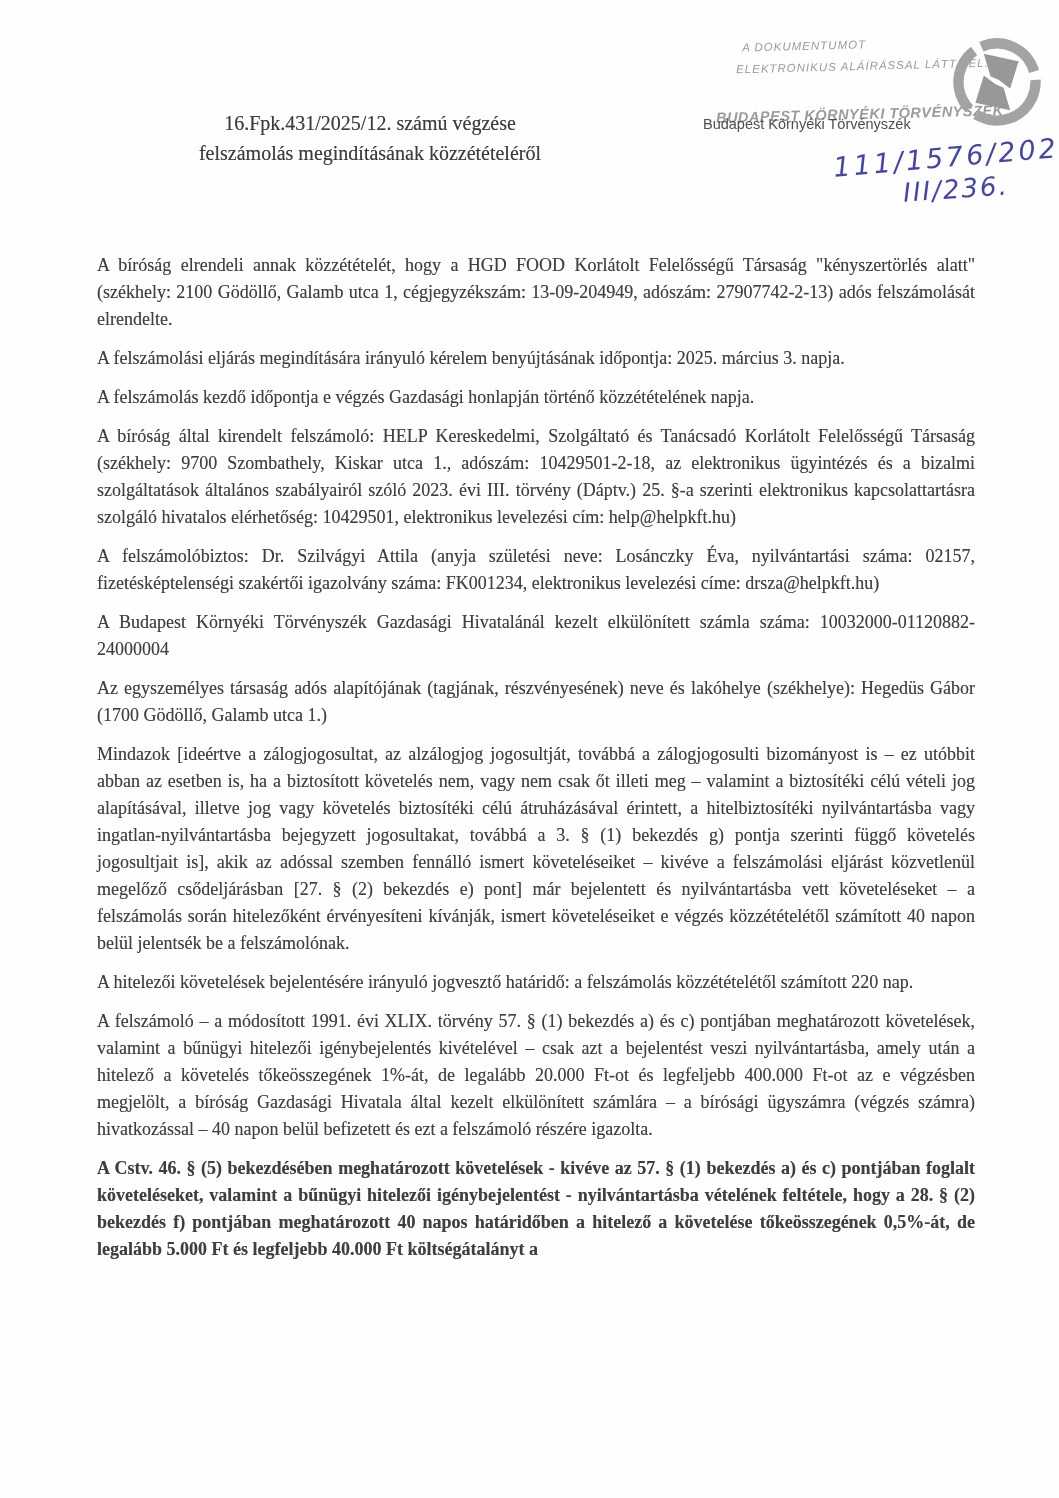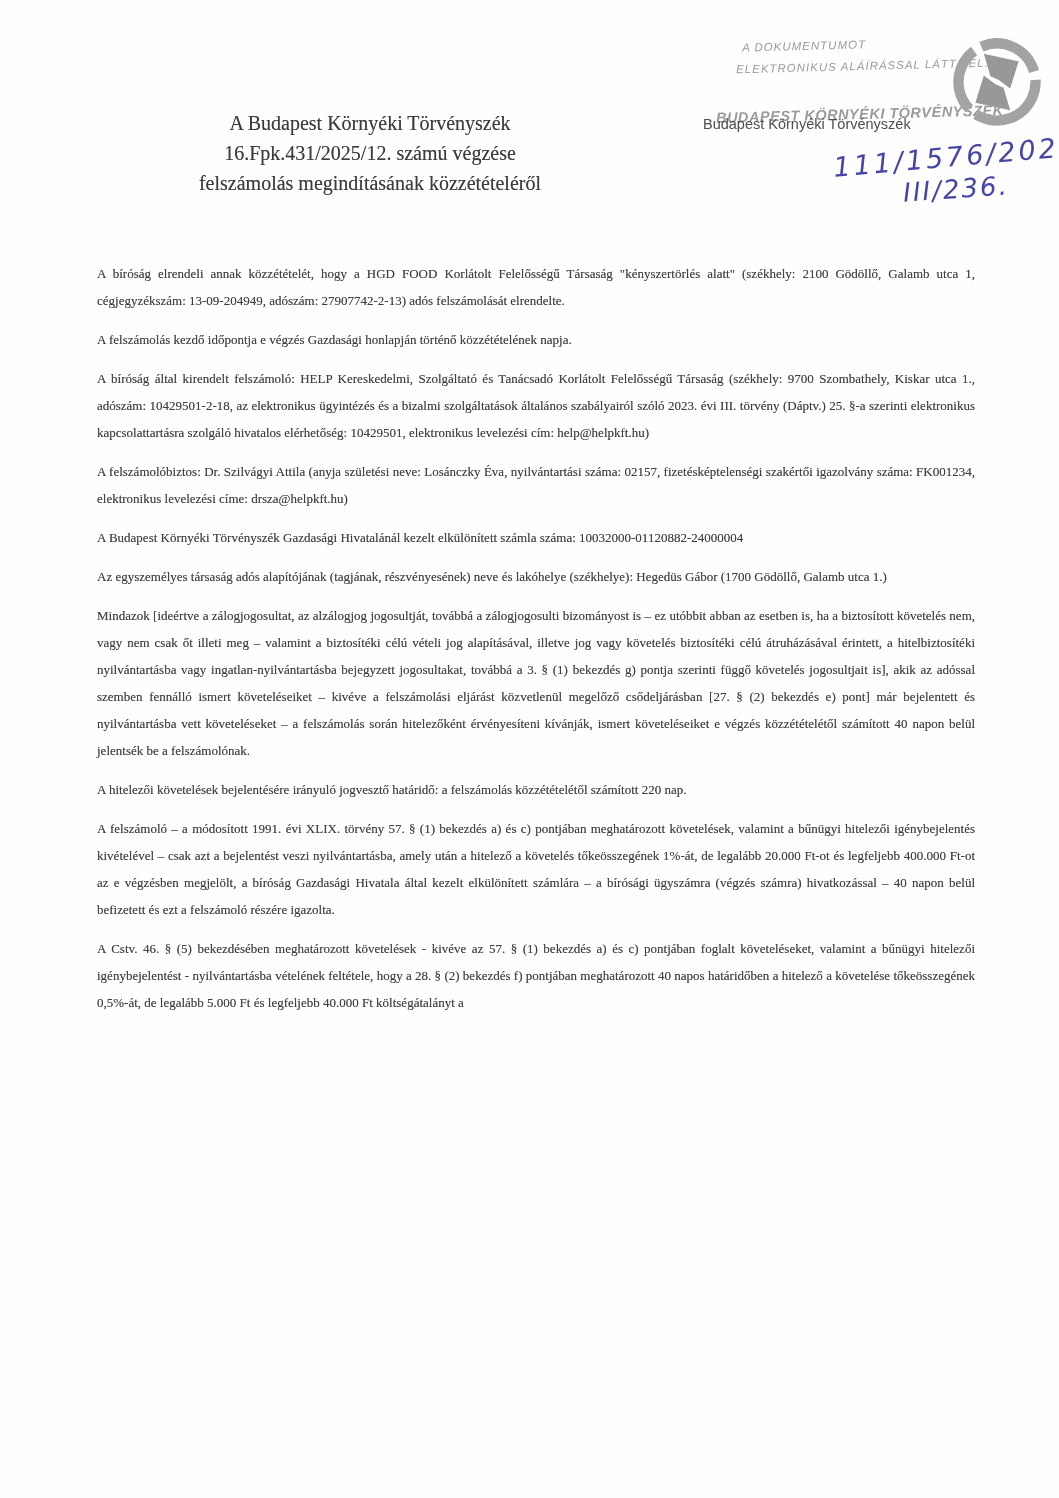--- a/index.html
+++ b/index.html
@@ -65,57 +65,57 @@
   }
   .hw-2{
     top:174px;left:903px;
     font-size:26px;
     letter-spacing:2px;
     transform:rotate(-4deg);
   }
   
   .body-text{
     position:absolute;
-    top:260px;left:97px;
+    top:252px;left:97px;
     width:878px;
-    font-size:13px;
+    font-size:18px;
     line-height:27px;
     text-align:justify;
     text-shadow:0 0 0.5px rgba(60,60,60,.5);
   }
   .body-text p{margin:0 0 12px 0;}
-  .body-text p:last-child{margin-bottom:17px;}
+  .body-text p:last-child{margin-bottom:17px;font-weight:bold;}
 </style>
 </head>
 <body>
 
 <div class="page">
 
   <div class="title-block">
-    <div>A Budapest Környéki Törvényszék</div>
     <div>16.Fpk.431/2025/12. számú végzése</div>
     <div>felszámolás megindításának közzétételéről</div>
   </div>
 
   <div class="stamp-line stamp-l1">A DOKUMENTUMOT</div>
   <div class="stamp-line stamp-l2">ELEKTRONIKUS ALÁÍRÁSSAL LÁTTA EL:</div>
   <div class="stamp-line stamp-court">BUDAPEST KÖRNYÉKI TÖRVÉNYSZÉK</div>
   <div class="printed-court">Budapest Környéki Törvényszék</div>
 
   <svg class="logo" viewBox="0 0 100 100" aria-hidden="true">
     <circle cx="50" cy="50" r="41" fill="none" stroke="#a3a3a3" stroke-width="11" stroke-dasharray="70 9 70 9" transform="rotate(25 50 50)"></circle>
     <path d="M36,20 L73,28 L64,57 L52,48 L43,44 Z" fill="#989898"></path>
     <path d="M64,80 L27,72 L36,43 L48,52 L57,56 Z" fill="#989898"></path>
   </svg>
 
   <div class="handwriting hw-1" style="color:#4545a8">111/1576/2025</div>
   <div class="handwriting hw-2" style="color:#4545a8">III/236.</div>
 
   <div class="body-text">
     <p>A bíróság elrendeli annak közzétételét, hogy a HGD FOOD Korlátolt Felelősségű Társaság "kényszertörlés alatt" (székhely: 2100 Gödöllő, Galamb utca 1, cégjegyzékszám: 13-09-204949, adószám: 27907742-2-13) adós felszámolását elrendelte.</p>
+    <p>A felszámolási eljárás megindítására irányuló kérelem benyújtásának időpontja: 2025. március 3. napja.</p>
     <p>A felszámolás kezdő időpontja e végzés Gazdasági honlapján történő közzétételének napja.</p>
     <p>A bíróság által kirendelt felszámoló: HELP Kereskedelmi, Szolgáltató és Tanácsadó Korlátolt Felelősségű Társaság (székhely: 9700 Szombathely, Kiskar utca 1., adószám: 10429501-2-18, az elektronikus ügyintézés és a bizalmi szolgáltatások általános szabályairól szóló 2023. évi III. törvény (Dáptv.) 25. §-a szerinti elektronikus kapcsolattartásra szolgáló hivatalos elérhetőség: 10429501, elektronikus levelezési cím: help@helpkft.hu)</p>
     <p>A felszámolóbiztos: Dr. Szilvágyi Attila (anyja születési neve: Losánczky Éva, nyilvántartási száma: 02157, fizetésképtelenségi szakértői igazolvány száma: FK001234, elektronikus levelezési címe: drsza@helpkft.hu)</p>
     <p>A Budapest Környéki Törvényszék Gazdasági Hivatalánál kezelt elkülönített számla száma: 10032000-01120882-24000004</p>
     <p>Az egyszemélyes társaság adós alapítójának (tagjának, részvényesének) neve és lakóhelye (székhelye): Hegedüs Gábor (1700 Gödöllő, Galamb utca 1.)</p>
     <p>Mindazok [ideértve a zálogjogosultat, az alzálogjog jogosultját, továbbá a zálogjogosulti bizományost is – ez utóbbit abban az esetben is, ha a biztosított követelés nem, vagy nem csak őt illeti meg – valamint a biztosítéki célú vételi jog alapításával, illetve jog vagy követelés biztosítéki célú átruházásával érintett, a hitelbiztosítéki nyilvántartásba vagy ingatlan-nyilvántartásba bejegyzett jogosultakat, továbbá a 3. § (1) bekezdés g) pontja szerinti függő követelés jogosultjait is], akik az adóssal szemben fennálló ismert követeléseiket – kivéve a felszámolási eljárást közvetlenül megelőző csődeljárásban [27. § (2) bekezdés e) pont] már bejelentett és nyilvántartásba vett követeléseket – a felszámolás során hitelezőként érvényesíteni kívánják, ismert követeléseiket e végzés közzétételétől számított 40 napon belül jelentsék be a felszámolónak.</p>
     <p>A hitelezői követelések bejelentésére irányuló jogvesztő határidő: a felszámolás közzétételétől számított 220 nap.</p>
     <p>A felszámoló – a módosított 1991. évi XLIX. törvény 57. § (1) bekezdés a) és c) pontjában meghatározott követelések, valamint a bűnügyi hitelezői igénybejelentés kivételével – csak azt a bejelentést veszi nyilvántartásba, amely után a hitelező a követelés tőkeösszegének 1%-át, de legalább 20.000 Ft-ot és legfeljebb 400.000 Ft-ot az e végzésben megjelölt, a bíróság Gazdasági Hivatala által kezelt elkülönített számlára – a bírósági ügyszámra (végzés számra) hivatkozással – 40 napon belül befizetett és ezt a felszámoló részére igazolta.</p>
     <p>A Cstv. 46. § (5) bekezdésében meghatározott követelések - kivéve az 57. § (1) bekezdés a) és c) pontjában foglalt követeléseket, valamint a bűnügyi hitelezői igénybejelentést - nyilvántartásba vételének feltétele, hogy a 28. § (2) bekezdés f) pontjában meghatározott 40 napos határidőben a hitelező a követelése tőkeösszegének 0,5%-át, de legalább 5.000 Ft és legfeljebb 40.000 Ft költségátalányt a</p>
   </div>

